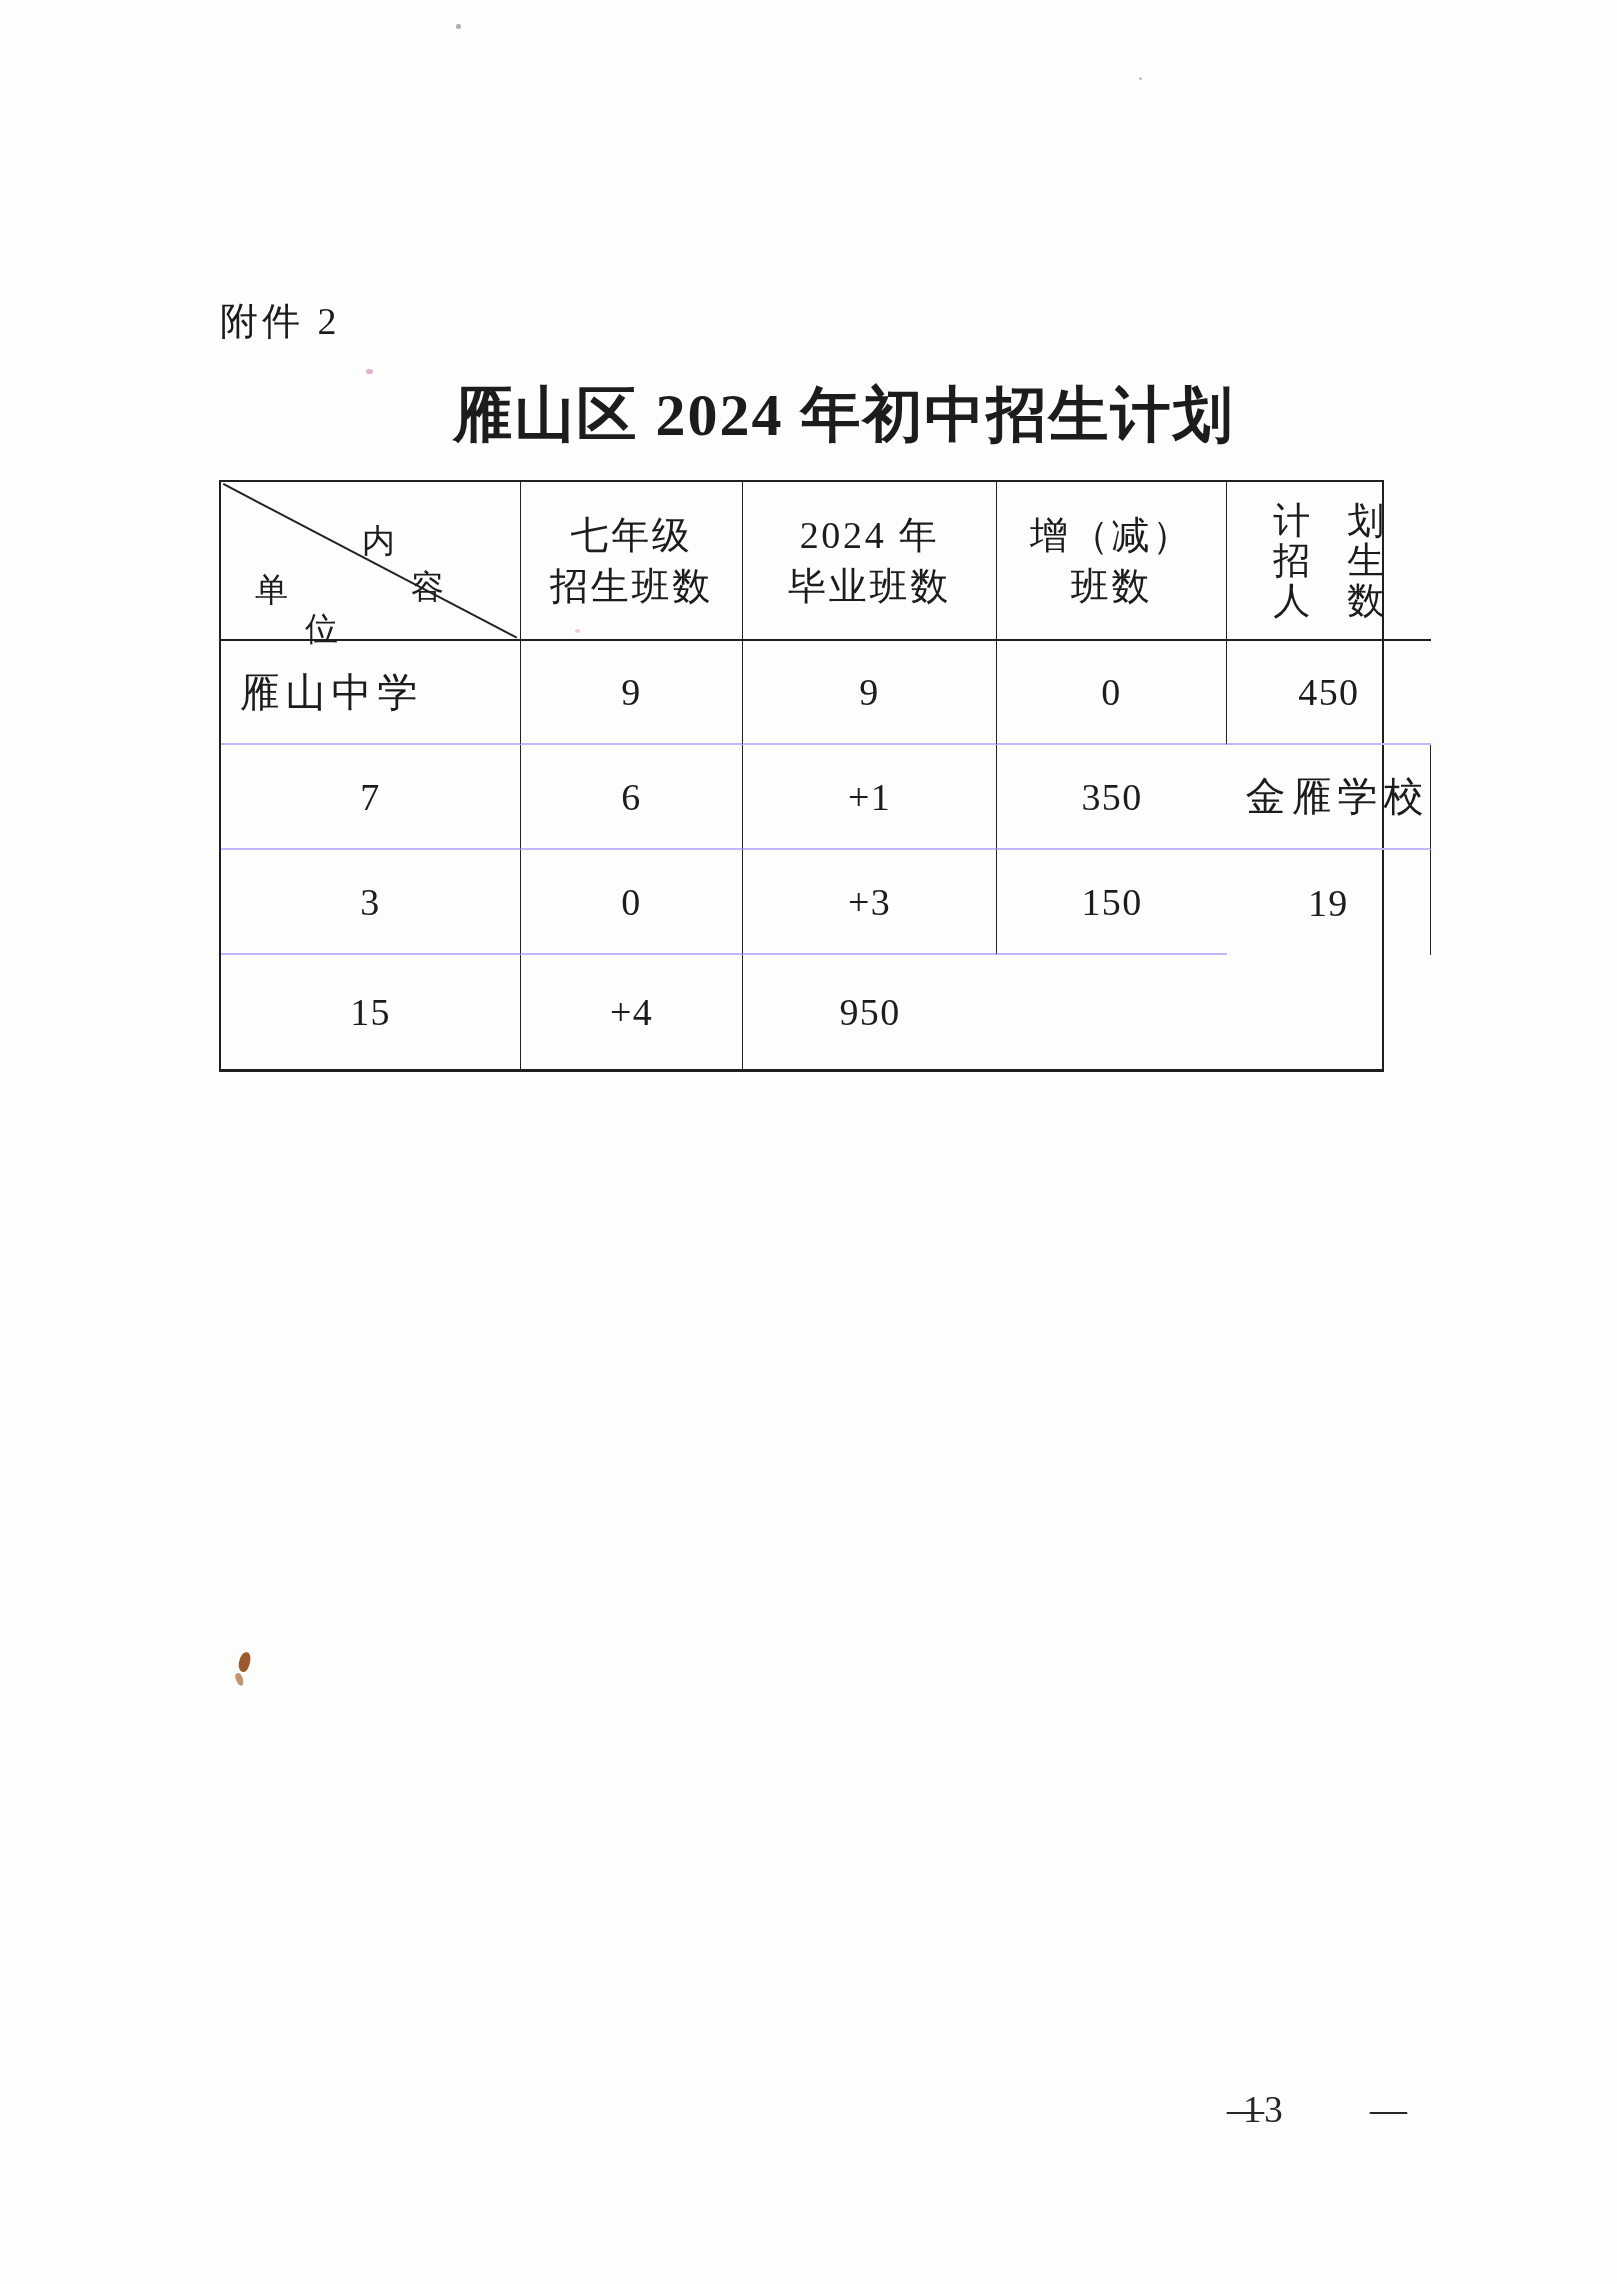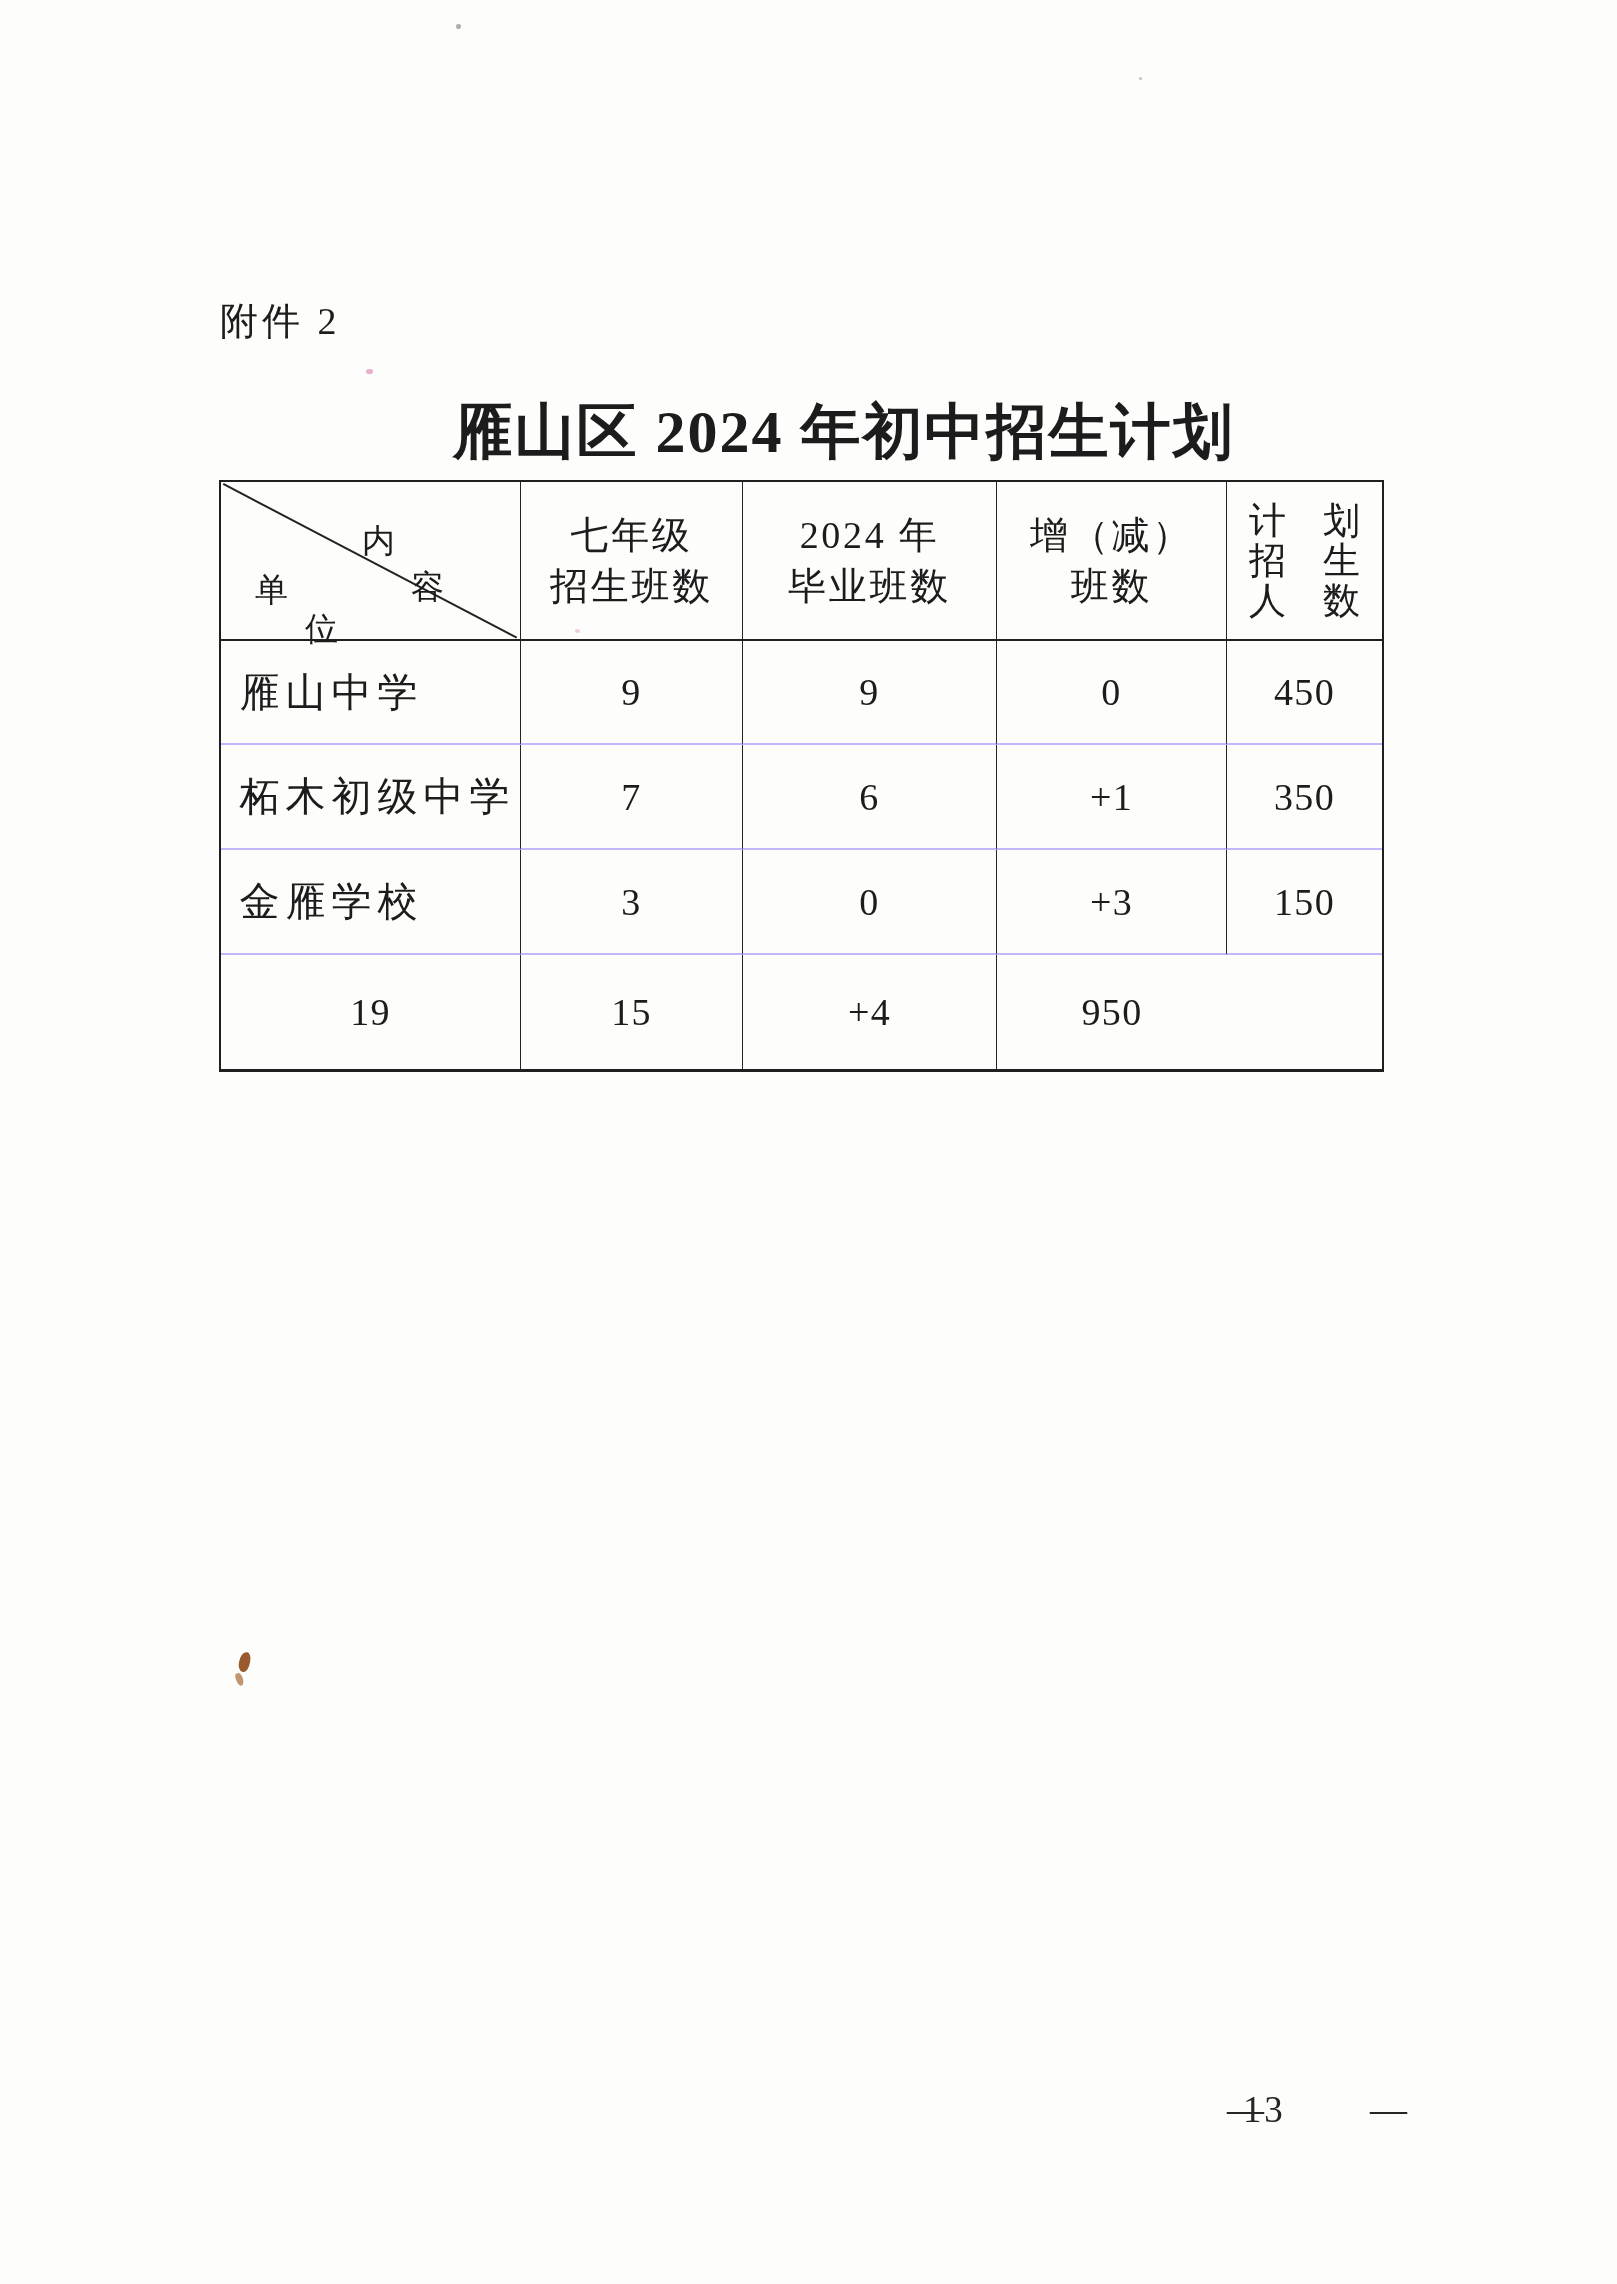--- a/index.html
+++ b/index.html
@@ -8,21 +8,21 @@
     background:#fdfdfb;overflow:hidden;
     font-family:"Liberation Serif","DejaVu Serif",serif;
     color:#1c1c1c;
   }
   
   .attachment{
     position:absolute;left:220px;top:300px;
     font-size:38px;line-height:42px;letter-spacing:4px;
   }
   .doc-title{
-    position:absolute;left:243px;top:392px;width:1201px;
+    position:absolute;left:243px;top:375px;width:1201px;
     text-align:center;font-size:60px;font-weight:bold;
     letter-spacing:2px;white-space:nowrap;
   }
   
   .plan-table{
     position:absolute;left:219px;top:480px;
     width:1165px;height:592px;box-sizing:border-box;
     border:2.7px solid #1f1f1f;border-bottom-width:3.3px;
     display:grid;
     grid-template-columns:300px 222px 254px 230px 1fr;
@@ -114,21 +114,20 @@
       <span>人　数</span>
     </div>
   </div>
 
   <div class="cell name-cell">雁山中学</div>
   <div class="cell num-cell">9</div>
   <div class="cell num-cell">9</div>
   <div class="cell num-cell">0</div>
   <div class="cell num-cell last-col">450</div>
 
-  <div class="cell name-cell">柘木初级中学</div>
   <div class="cell num-cell">7</div>
   <div class="cell num-cell">6</div>
   <div class="cell num-cell">+1</div>
   <div class="cell num-cell last-col">350</div>
 
   <div class="cell name-cell">金雁学校</div>
   <div class="cell num-cell">3</div>
   <div class="cell num-cell">0</div>
   <div class="cell num-cell">+3</div>
   <div class="cell num-cell last-col">150</div>

